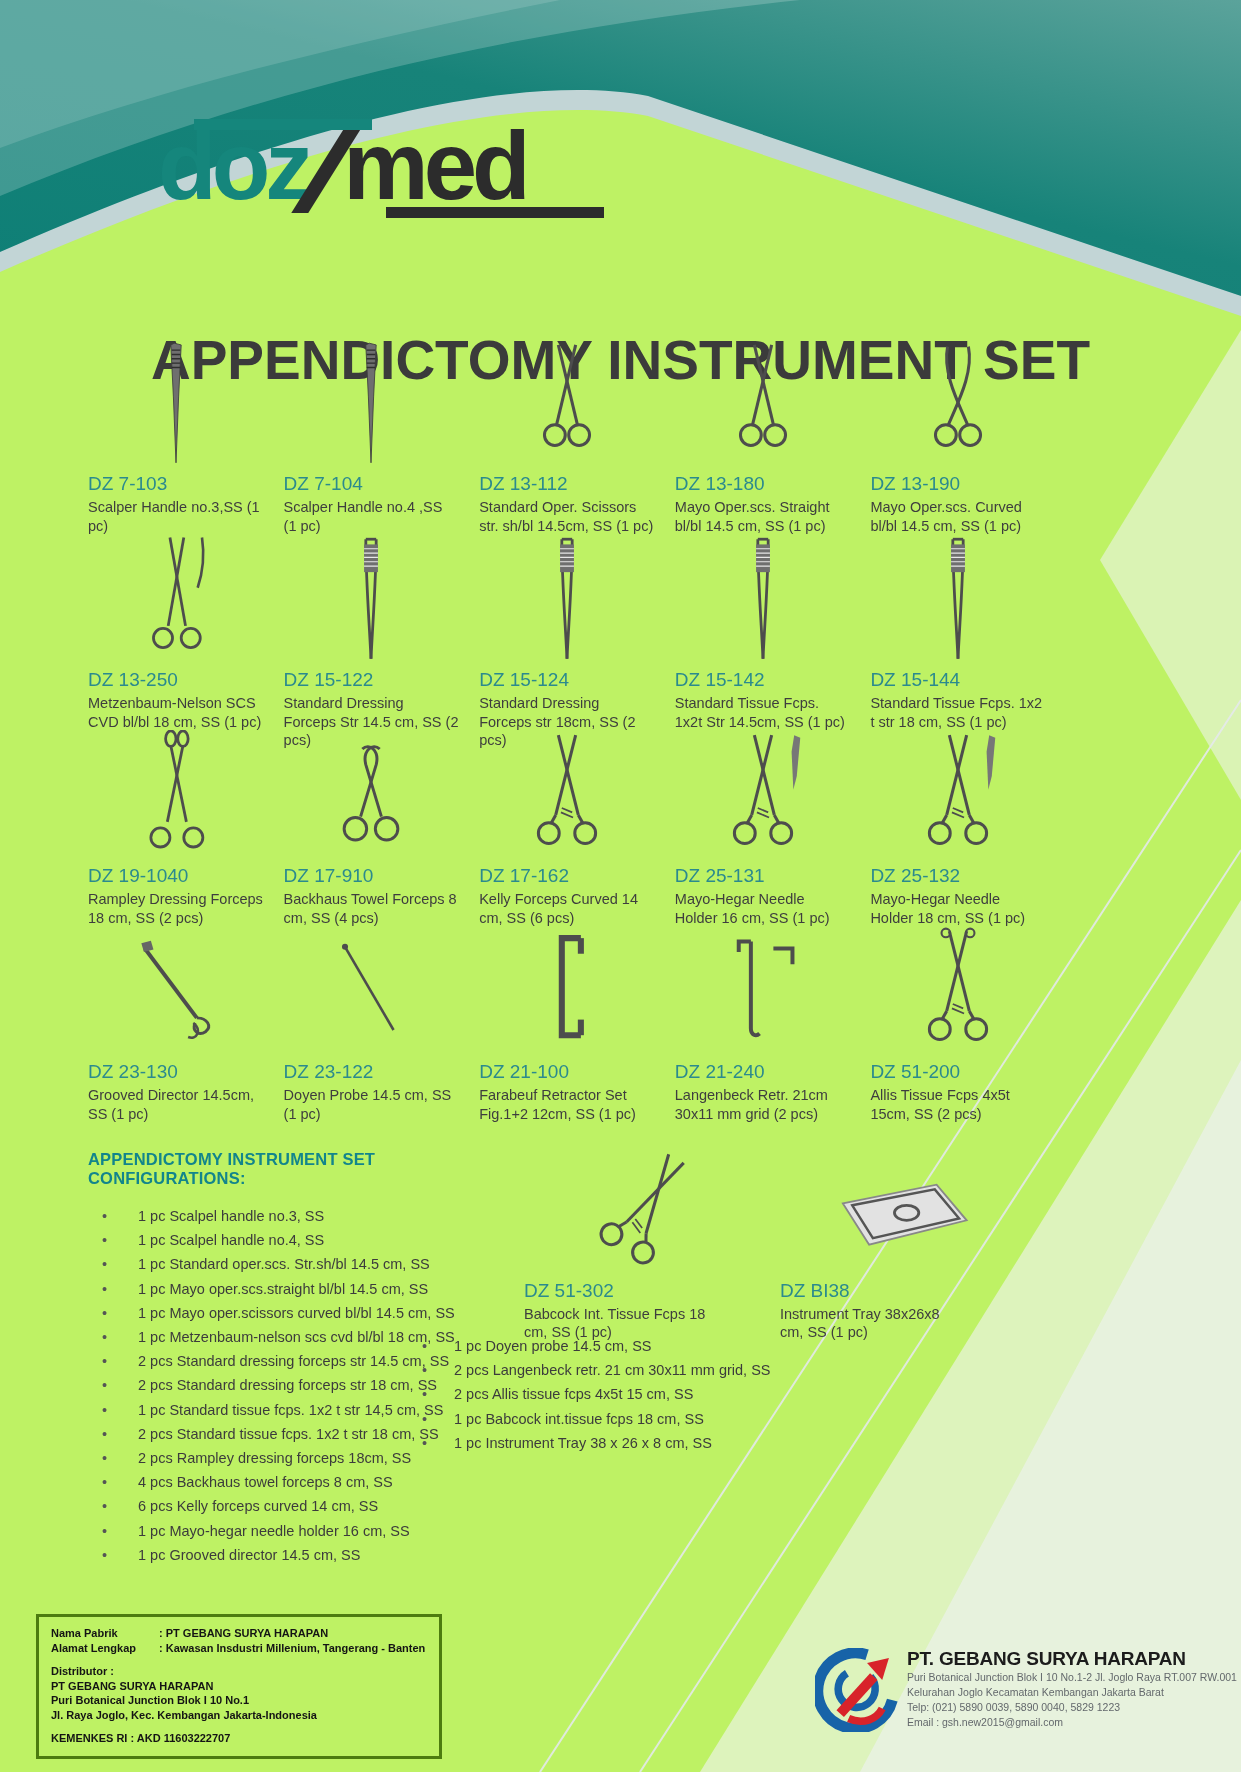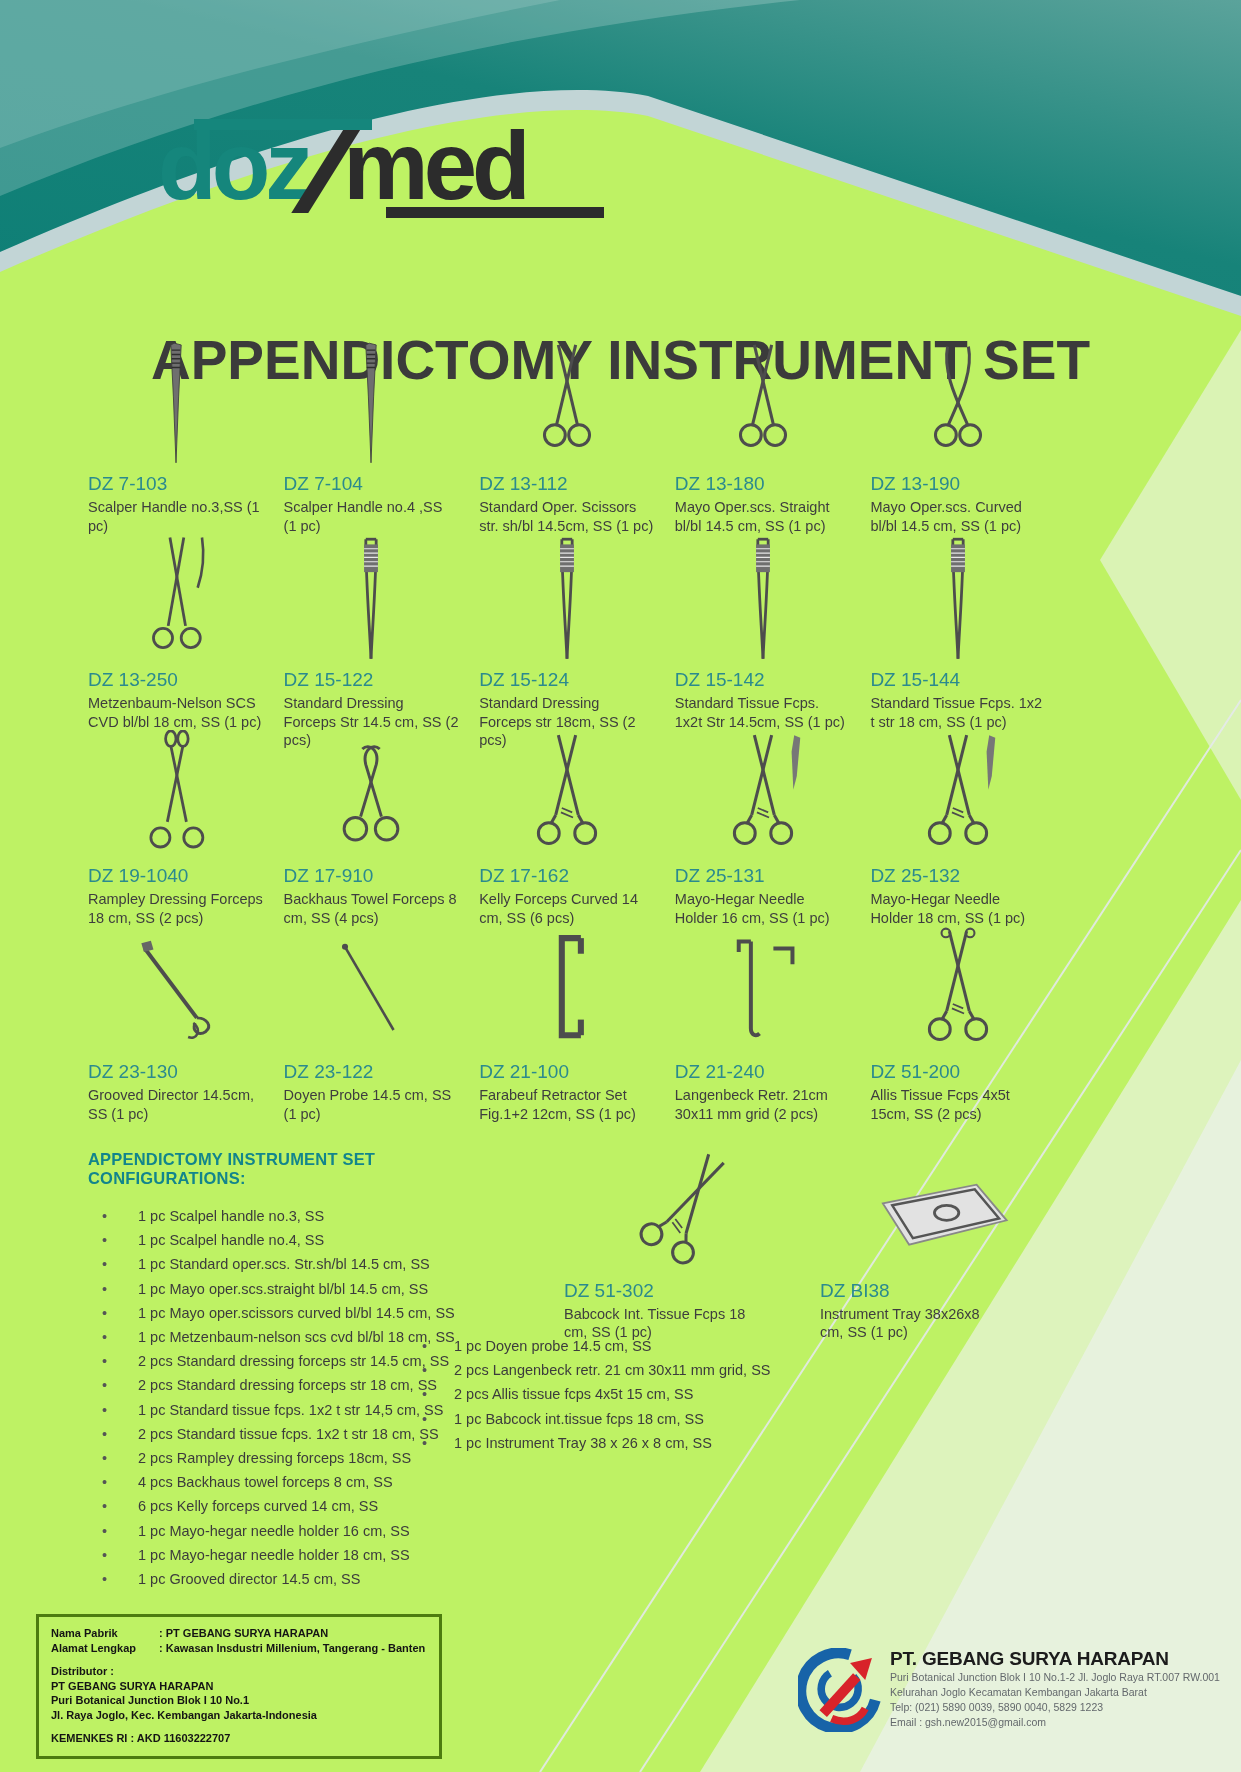--- a/index.html
+++ b/index.html
@@ -22,42 +22,42 @@
   .page-title{position:absolute;top:328px;left:0;width:100%;text-align:center;z-index:3;
         font-size:55px;font-weight:700;color:#3b3b3b;letter-spacing:0px;}
   
   .product-grid{position:absolute;left:88px;top:338px;width:958px;z-index:3;
         display:grid;grid-template-columns:repeat(5,1fr);column-gap:20px;}
   .cell{height:196px;display:flex;flex-direction:column;}
   .cell-icon{height:134px;display:flex;align-items:flex-end;justify-content:center;}
   .inst{width:150px;height:130px;}
   .code{font-size:19px;color:#2b8a8e;margin:5px 0 3px;}
   .desc{font-size:14.5px;color:#3e3e3e;line-height:1.28;max-width:182px;}
-  .row5{position:absolute;left:564px;top:1132px;z-index:3;display:flex;gap:14px;}
+  .row5{position:absolute;left:524px;top:1132px;z-index:3;display:flex;gap:14px;}
   .row5 .cell{width:242px;height:210px;}
   .row5 .cell-icon{height:148px;}
   
   .config-left{position:absolute;left:88px;top:1150px;width:380px;z-index:3;}
   .config-heading{font-size:16.5px;font-weight:700;color:#12858c;letter-spacing:.2px;}
   ul.cfg{list-style:none;margin:16px 0 0;padding:0;font-size:14.5px;color:#3c3c3c;}
   ul.cfg li{position:relative;padding-left:50px;line-height:1.67;}
   ul.cfg li::before{content:"\2022";position:absolute;left:14px;color:#555;}
   .config-right{position:absolute;left:418px;top:1334px;width:640px;z-index:3;}
   .config-right ul.cfg{margin-top:0;}
   .config-right ul.cfg li{padding-left:36px;}
   .config-right ul.cfg li::before{left:4px;}
   
   .factory-box{position:absolute;left:36px;top:1614px;width:376px;z-index:3;
         border:3px solid #4d7c0f;padding:9px 12px 10px;font-size:11px;font-weight:700;
         color:#141414;line-height:1.32;}
   .fb-row{display:flex;}
   .fb-label{width:108px;flex:none;}
   .fb-gap{height:9px;}
   
-  .company{position:absolute;left:798px;top:1648px;z-index:3;display:flex;align-items:flex-start;}
+  .company{position:absolute;left:815px;top:1648px;z-index:3;display:flex;align-items:flex-start;}
   .company-logo{width:84px;height:84px;flex:none;margin-right:8px;}
   .company-name{font-size:19px;font-weight:700;color:#1c1c1c;letter-spacing:-.2px;}
   .company-line{font-size:10.5px;color:#63686c;line-height:1.42;}
   .hidden-defs{position:absolute;width:0;height:0;overflow:hidden;}
 </style>
 </head>
 <body>
 
 <div id="page">
 
@@ -459,21 +459,20 @@
     <li>2 pcs Standard tissue fcps. 1x2 t str 18 cm, SS</li>
 
     <li>2 pcs Rampley dressing forceps 18cm, SS</li>
 
     <li>4 pcs Backhaus towel forceps 8 cm, SS</li>
 
     <li>6 pcs Kelly forceps curved 14 cm, SS</li>
 
     <li>1 pc Mayo-hegar needle holder 16 cm, SS</li>
 
-    <li>1 pc Mayo-hegar needle holder 18 cm, SS</li>
 
     <li>1 pc Grooved director 14.5 cm, SS</li>
   </ul>
   </div>
 
   <div class="config-right">
     <ul class="cfg">
     <li>1 pc Doyen probe 14.5 cm, SS</li>
 
 

